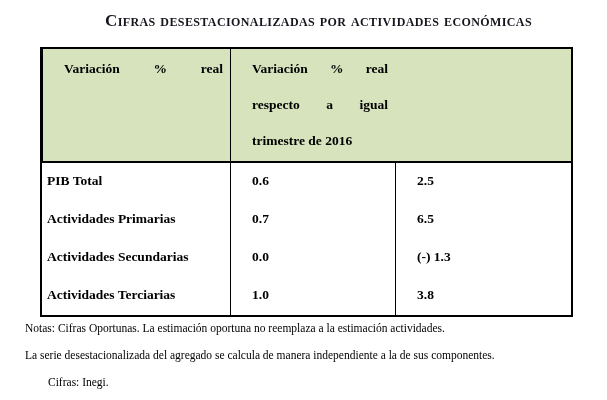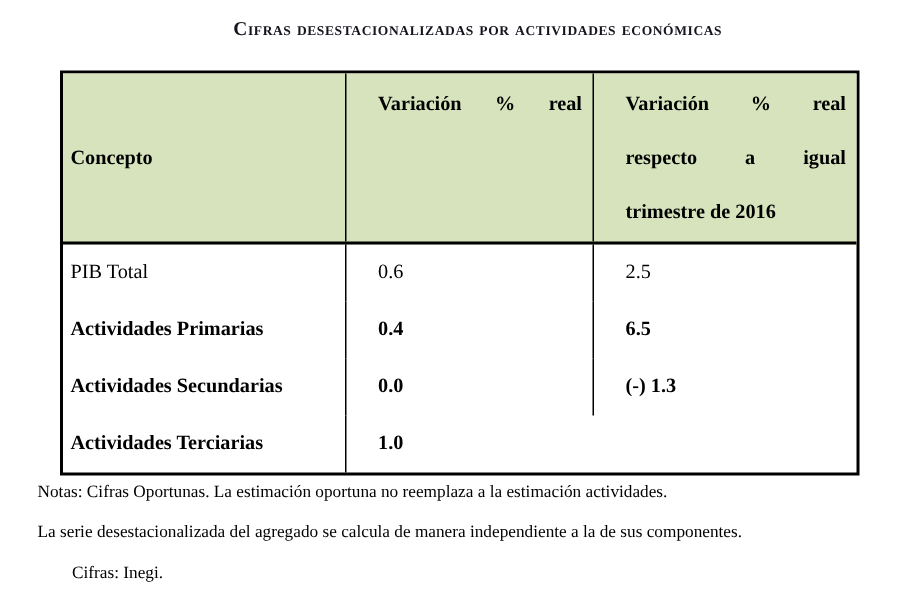--- a/index.html
+++ b/index.html
@@ -10,21 +10,21 @@
     font-family: "Liberation Serif", serif;
     color: #000000;
     overflow: hidden;
   }
   .doc-title {
     position: absolute;
     left: 40px; right: 10px; top: 11px;
     text-align: center;
     font-weight: bold;
     font-variant: small-caps;
-    font-size: 13px;
+    font-size: 17px;
     letter-spacing: 0.4px;
     color: #15151f;
   }
   .data-table {
     position: absolute;
     left: 40px; top: 47px;
     width: 533px;
     box-sizing: border-box;
     border: 2px solid #000000;
     background: #ffffff;
@@ -55,70 +55,68 @@
     font-weight: bold;
   }
   .hline { line-height: 36px; white-space: nowrap; }
   .hline.jl {
     text-align: justify;
     text-align-last: justify;
     white-space: normal;
   }
   .body-row { height: 38px; }
   .body-row .cell { line-height: 36px; }
-  .bold-row .cell { font-weight: normal; }
+  .bold-row .cell { font-weight: bold; }
   .notes {
     position: absolute;
     left: 25px; top: 322px; right: 8px;
     font-size: 11.5px;
   }
   .note { line-height: 13px; margin-bottom: 14px; white-space: nowrap; }
   .note.source { margin-left: 23px; }
 </style>
 </head>
 <body>
 
 <div class="doc-title">Cifras desestacionalizadas por actividades económicas</div>
 
 <div class="data-table">
   <div class="trow header-row">
-    <div class="cell c1 hcell-concepto">
-      <span>Concepto</span>
-    </div>
     <div class="cell c2 hcell">
       <div class="hline jl">Variación % real</div>
     </div>
     <div class="cell c3 hcell">
       <div class="hline jl">Variación % real</div>
       <div class="hline jl">respecto a igual</div>
       <div class="hline">trimestre de 2016</div>
     </div>
   </div>
 
   <div class="trow body-row bold-row">
     <div class="cell c1">PIB Total</div>
     <div class="cell c2">0.6</div>
     <div class="cell c3">2.5</div>
   </div>
 
   <div class="trow body-row">
     <div class="cell c1">Actividades Primarias</div>
-    <div class="cell c2">0.4</div>
+    <div class="cell c2">0.7</div>
     <div class="cell c3">6.5</div>
   </div>
 
   <div class="trow body-row">
     <div class="cell c1">Actividades Secundarias</div>
     <div class="cell c2">0.0</div>
     <div class="cell c3">(-) 1.3</div>
   </div>
 
   <div class="trow body-row">
     <div class="cell c1">Actividades Terciarias</div>
     <div class="cell c2">1.0</div>
+    <div class="cell c3">3.8</div>
   </div>
 </div>
 
 <div class="notes">
   <div class="note">Notas: Cifras Oportunas. La estimación oportuna no reemplaza a la estimación actividades.</div>
   <div class="note">La serie desestacionalizada del agregado se calcula de manera independiente a la de sus componentes.</div>
   <div class="note source">Cifras: Inegi.</div>
 </div>
 
 </body></html>

